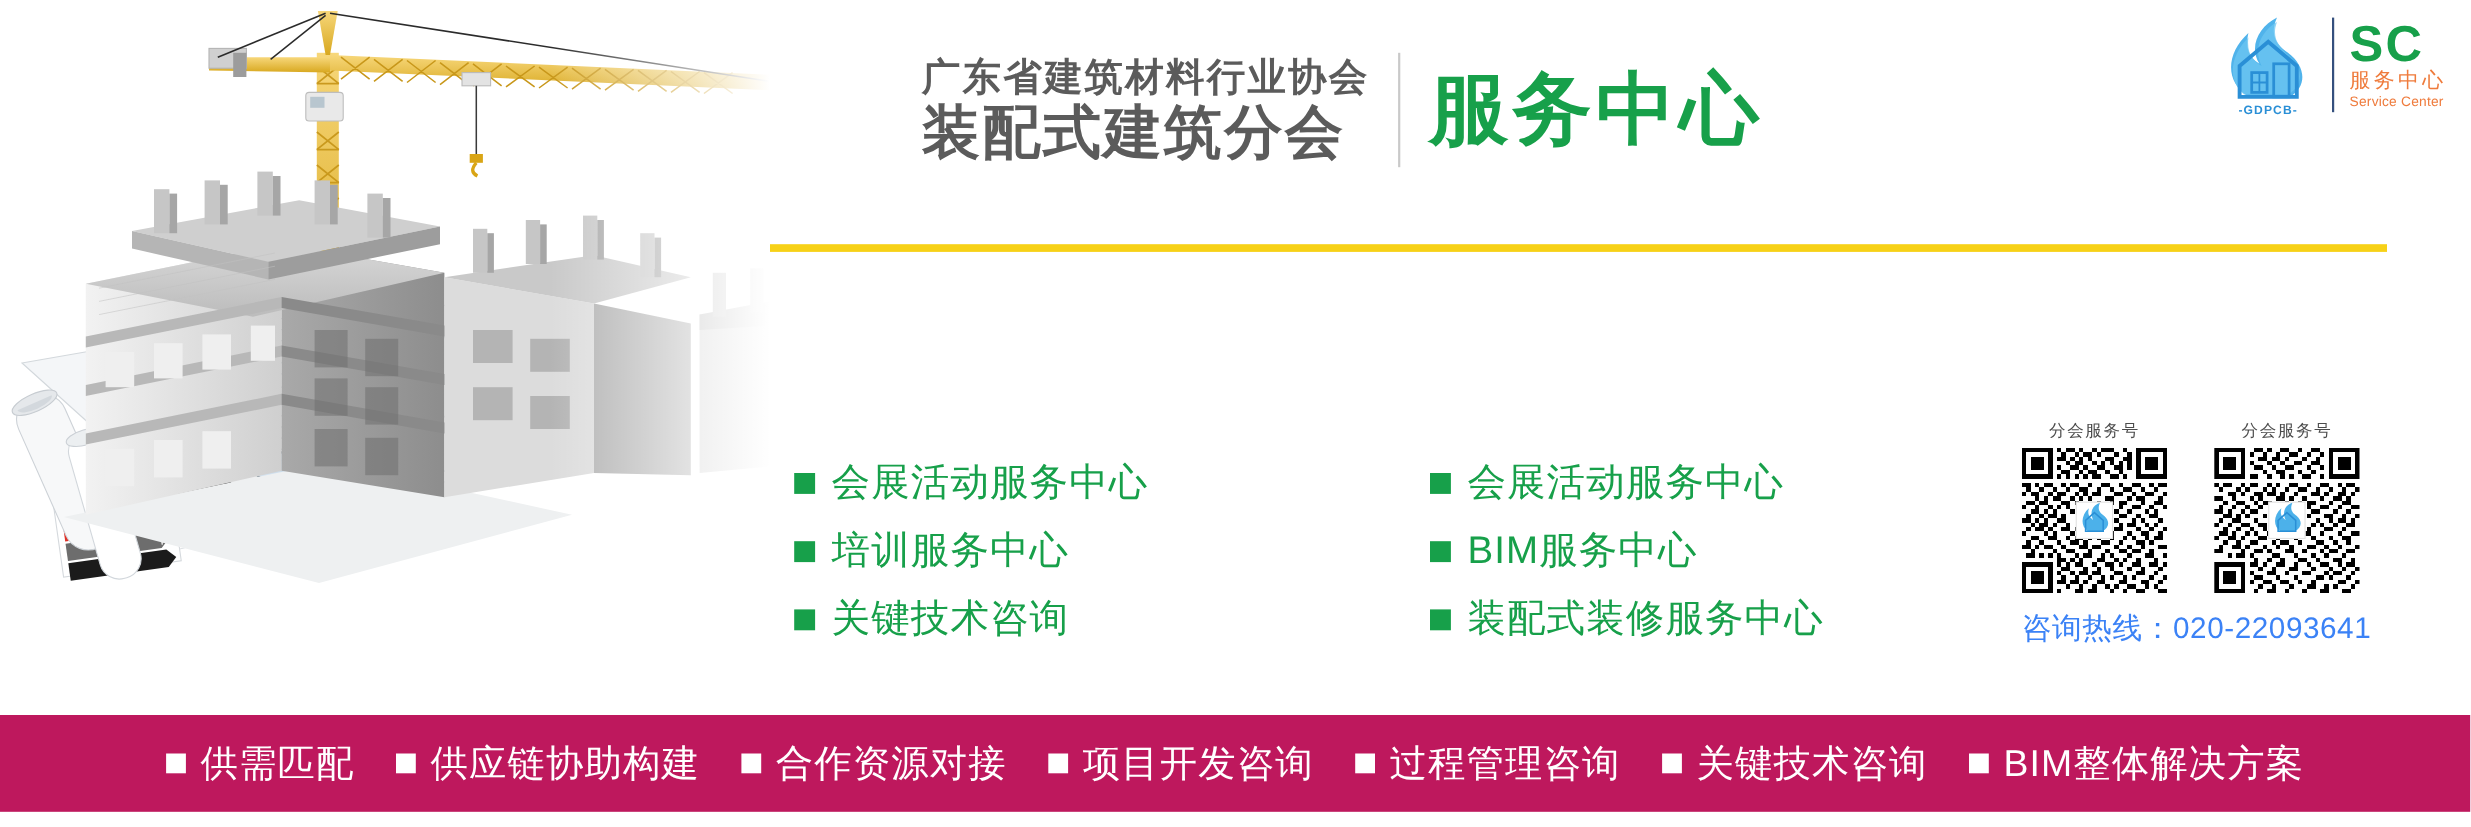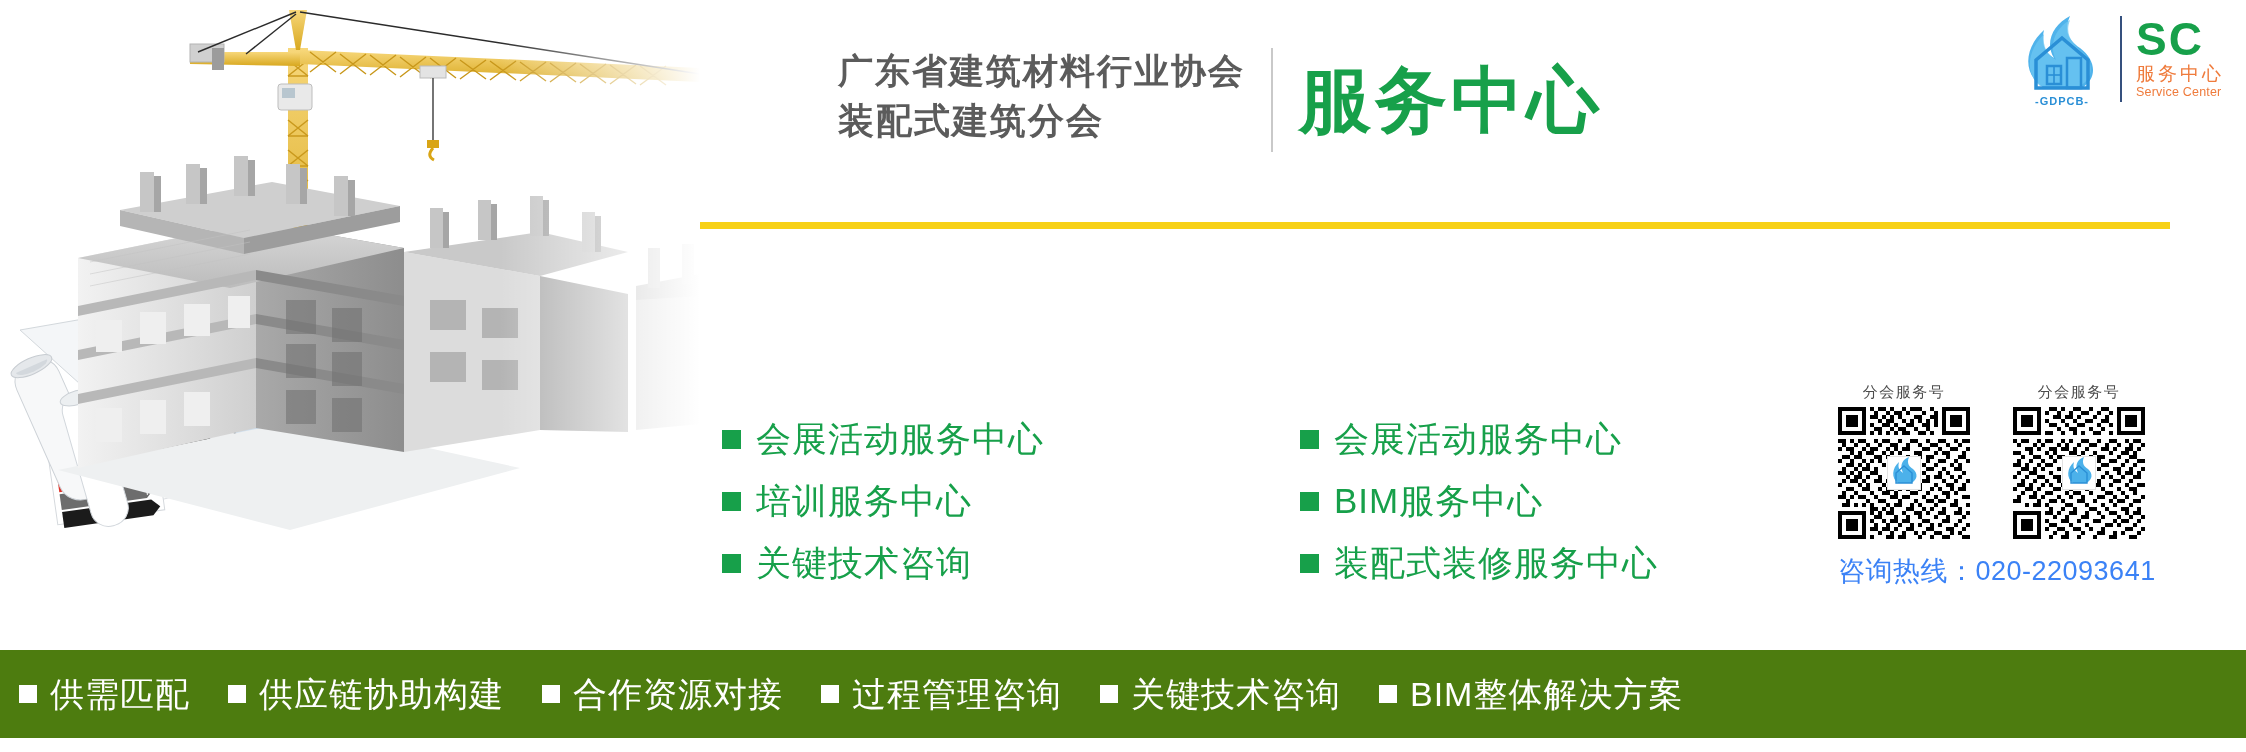--- a/index.html
+++ b/index.html
@@ -94,21 +94,21 @@
   }
   .title-line1 {
     font-size: 35px;
     font-weight: bold;
     color: #5b5b5b;
     letter-spacing: 2px;
     line-height: 42px;
     white-space: nowrap;
   }
   .title-line2 {
-    font-size: 36px;
+    font-size: 53px;
     font-weight: bold;
     color: #5b5b5b;
     letter-spacing: 2px;
     line-height: 58px;
     white-space: nowrap;
   }
   .title-sep {
     width: 2px;
     height: 104px;
     background: #c9c9c9;
@@ -215,24 +215,24 @@
     white-space: nowrap;
   }
 
   
   .green-bar {
     position: absolute;
     left: 0;
     top: 650px;
     width: 2246px;
     height: 88px;
-    background: #4d7c0f;
+    background: #be185d;
     display: flex;
     align-items: center;
-    justify-content: flex-start;
+    justify-content: center;
   }
   .bar-inner { display: flex; align-items: center; }
   .bar-item {
     display: flex;
     align-items: center;
     margin: 0 19px;
     white-space: nowrap;
   }
   .bar-bullet {
     width: 18px;
@@ -1212,20 +1212,24 @@
       <div class="bar-item">
         <span class="bar-bullet"></span>
         <span class="bar-label">供应链协助构建</span>
       </div>
       <div class="bar-item">
         <span class="bar-bullet"></span>
         <span class="bar-label">合作资源对接</span>
       </div>
       <div class="bar-item">
         <span class="bar-bullet"></span>
+        <span class="bar-label">项目开发咨询</span>
+      </div>
+      <div class="bar-item">
+        <span class="bar-bullet"></span>
         <span class="bar-label">过程管理咨询</span>
       </div>
       <div class="bar-item">
         <span class="bar-bullet"></span>
         <span class="bar-label">关键技术咨询</span>
       </div>
       <div class="bar-item">
         <span class="bar-bullet"></span>
         <span class="bar-label">BIM整体解决方案</span>
       </div>

